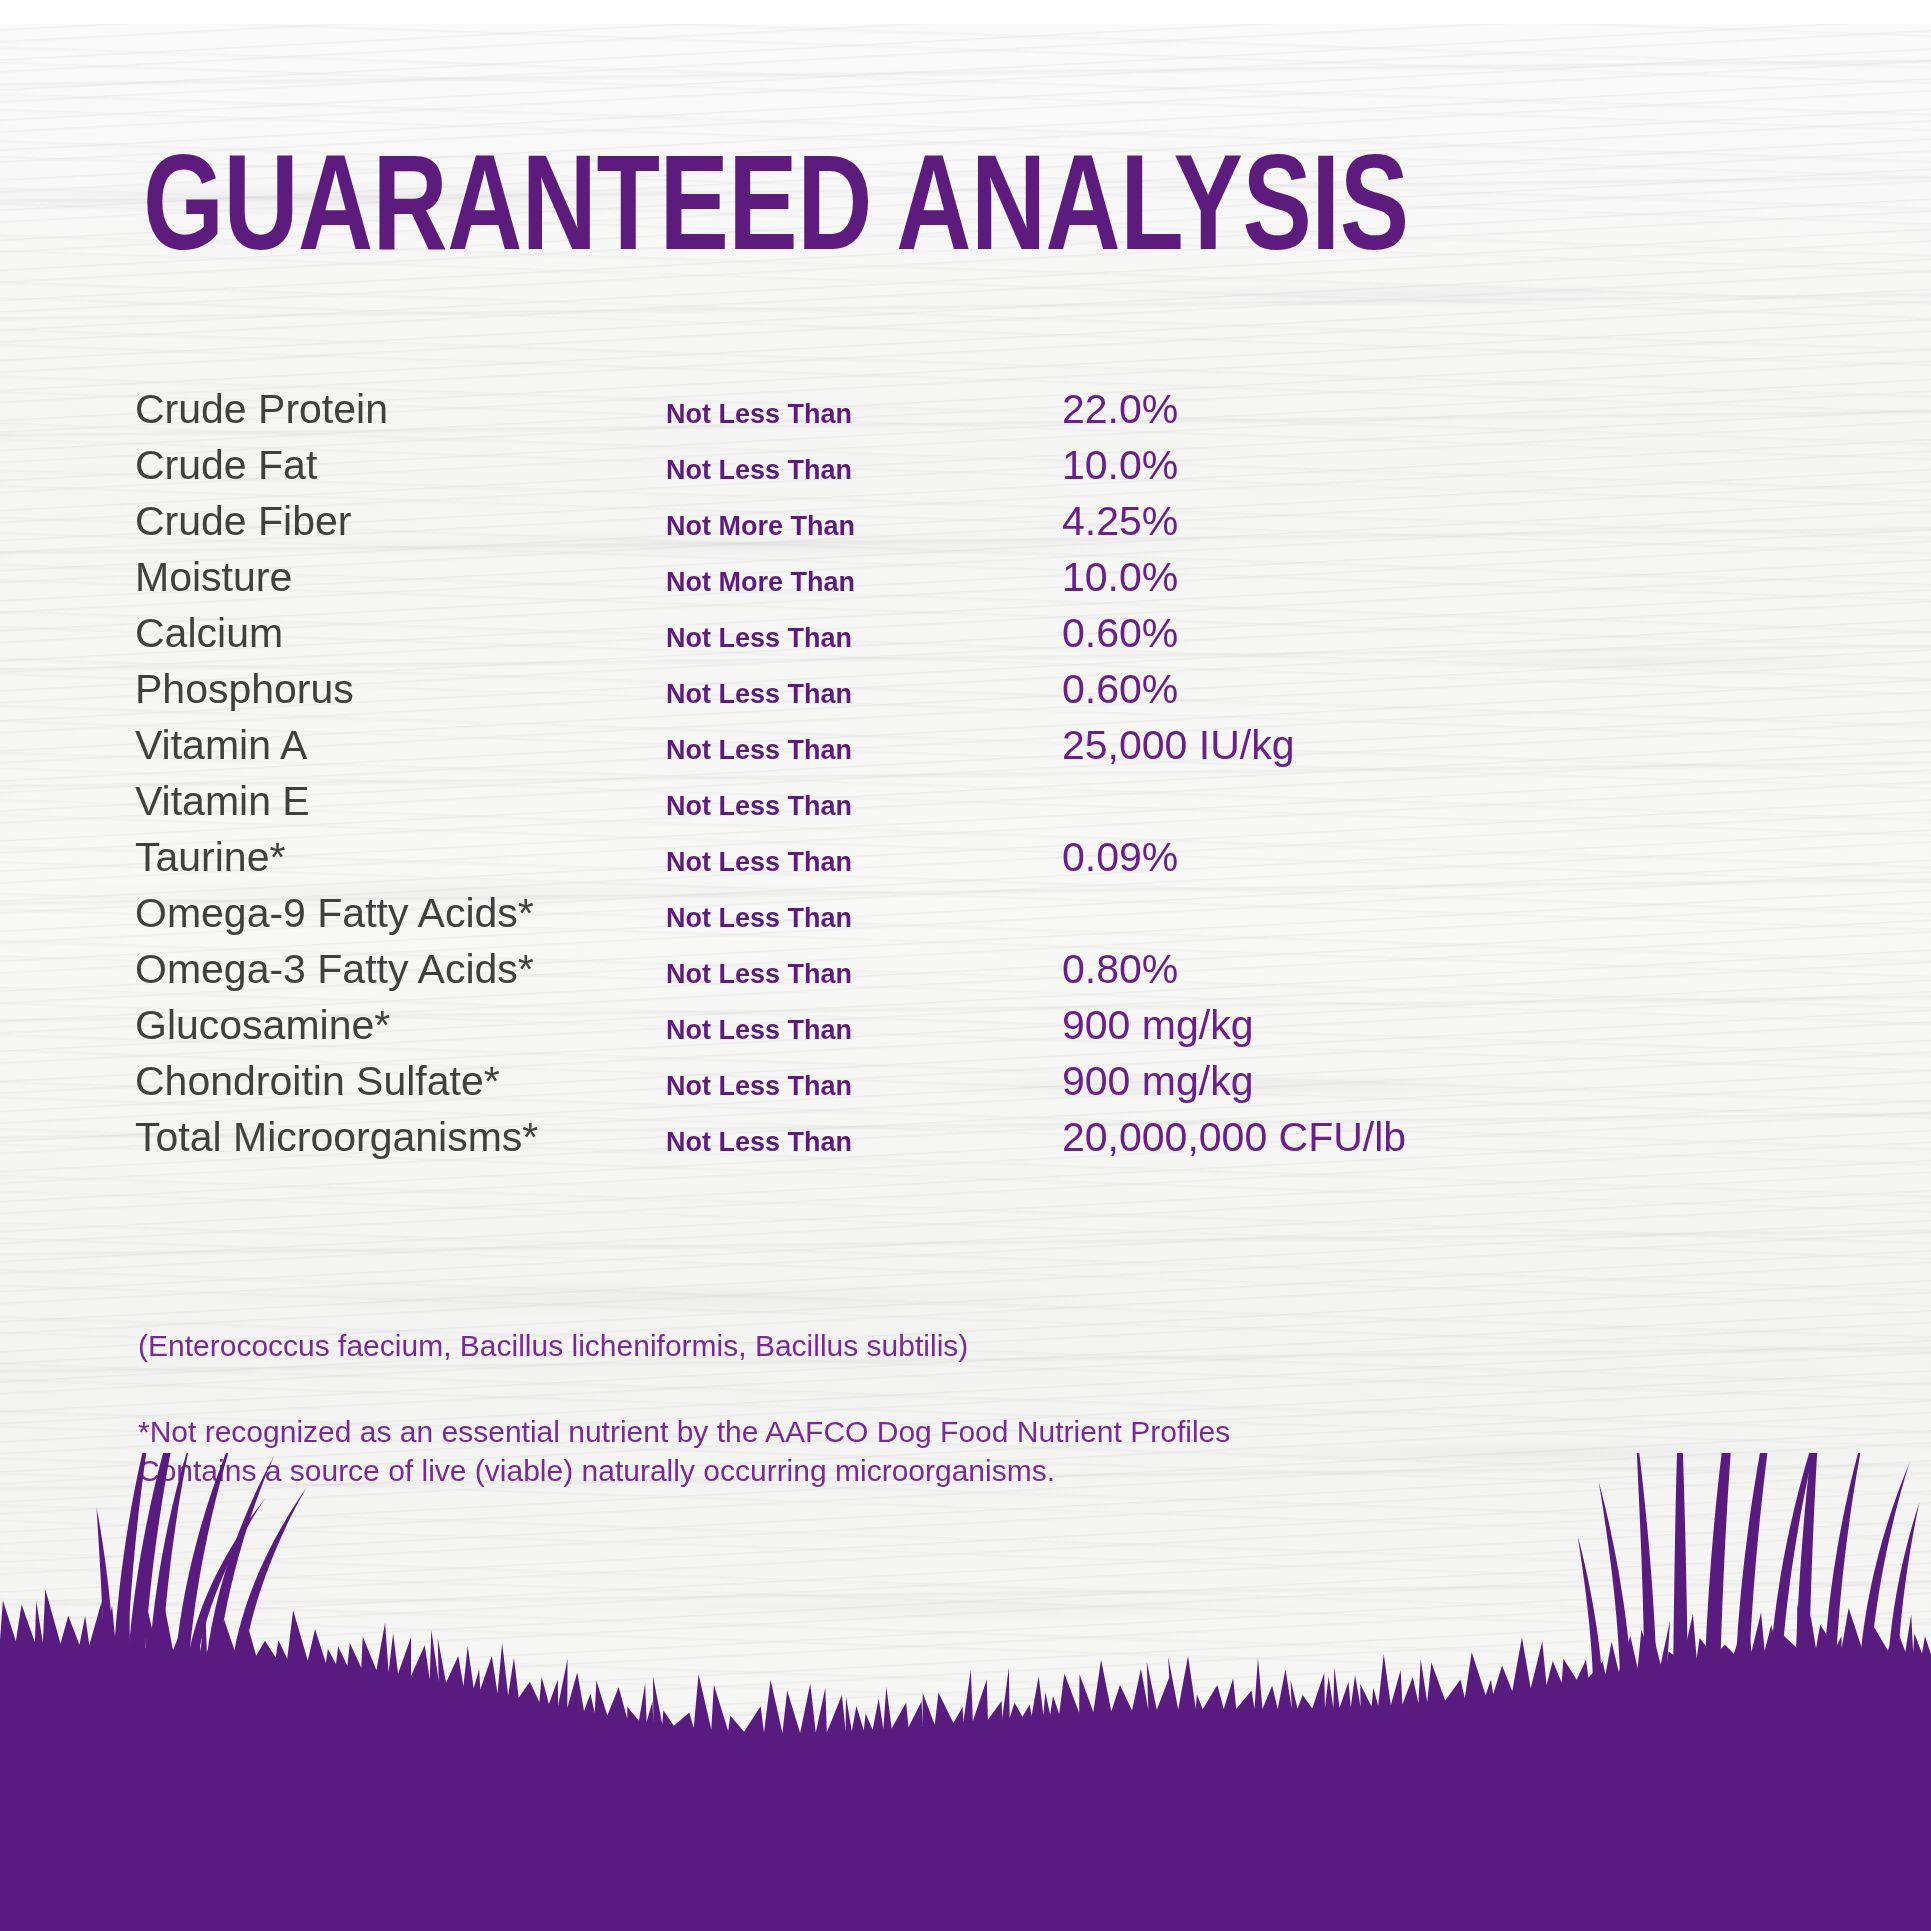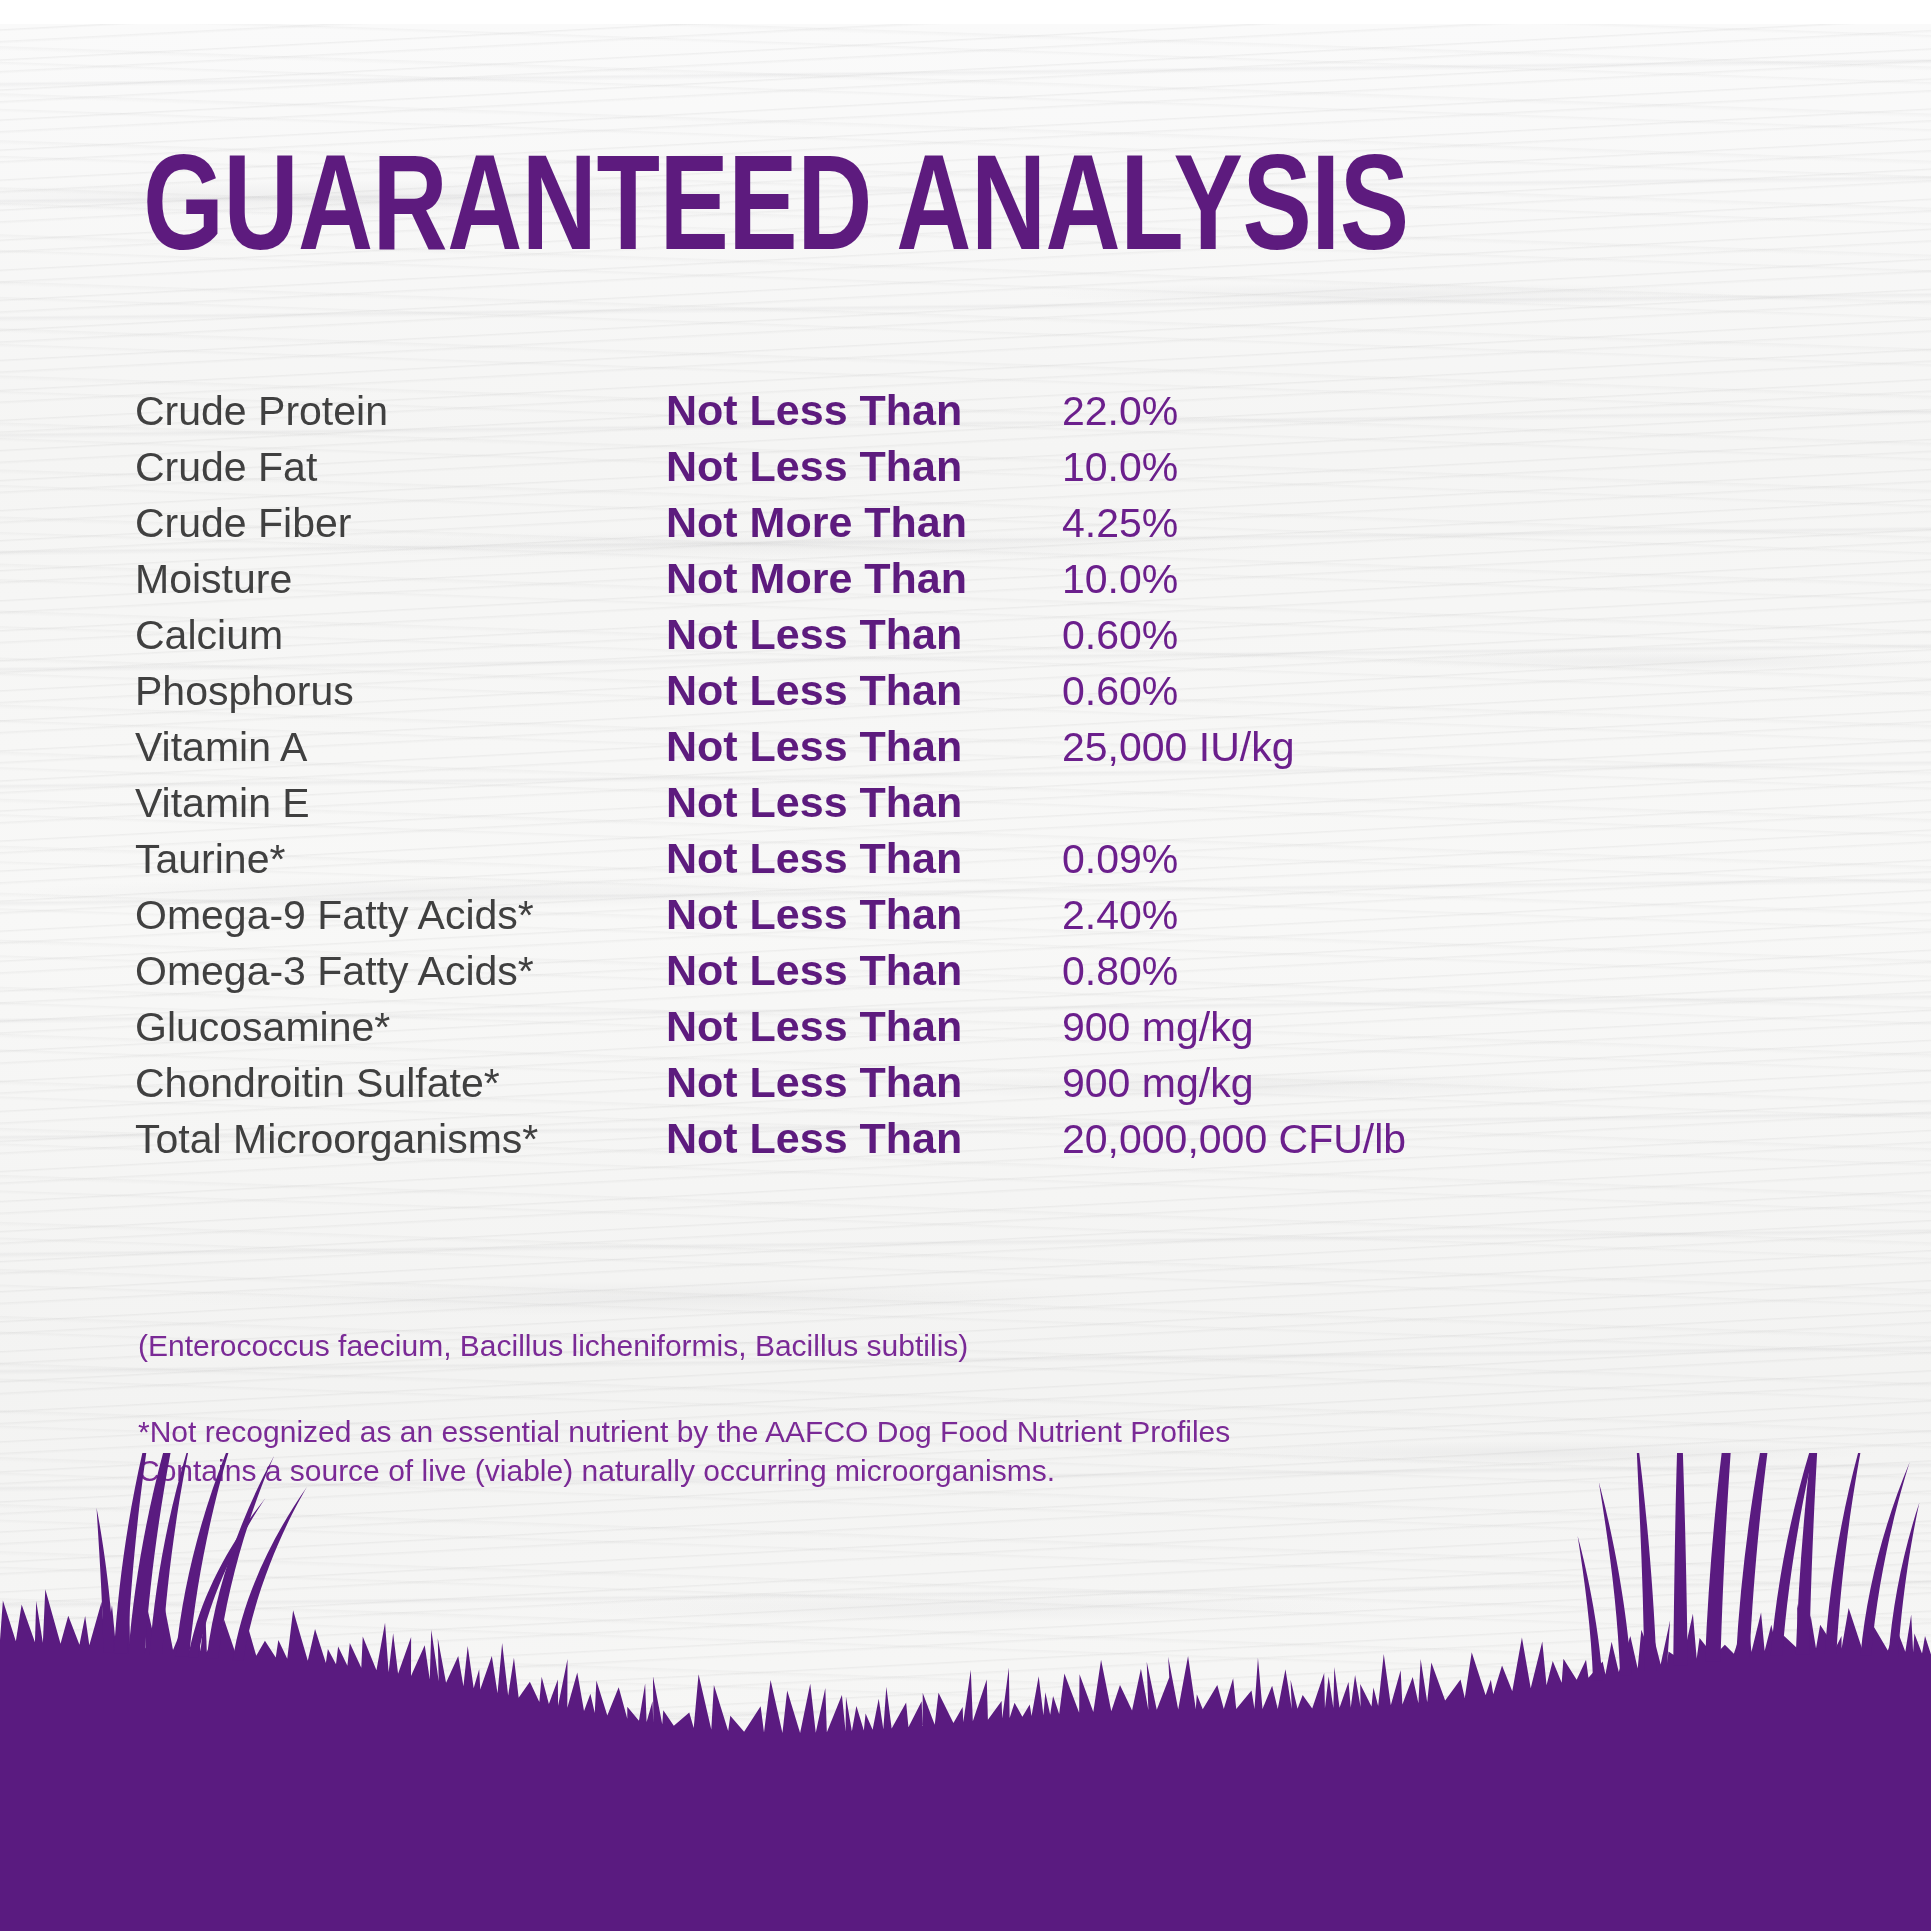--- a/index.html
+++ b/index.html
@@ -100,21 +100,21 @@
     width: 531px;
     flex: 0 0 531px;
     font-size: 41px;
     font-weight: 400;
     color: #404040;
     white-space: nowrap;
   }
   .ga-qualifier {
     width: 396px;
     flex: 0 0 396px;
-    font-size: 43px;
+    font-size: 27px;
     font-weight: 700;
     color: #5d1b7e;
     white-space: nowrap;
   }
   .ga-value {
     flex: 1 1 auto;
     text-align: left;
     font-size: 41px;
     font-weight: 400;
     color: #6b1f8c;
@@ -204,21 +204,20 @@
         <div class="ga-qualifier">Not Less Than</div>
       </div>
       <div class="ga-row">
         <div class="ga-nutrient">Taurine*</div>
         <div class="ga-qualifier">Not Less Than</div>
         <div class="ga-value">0.09%</div>
       </div>
       <div class="ga-row">
         <div class="ga-nutrient">Omega-9 Fatty Acids*</div>
         <div class="ga-qualifier">Not Less Than</div>
-        <div class="ga-value">2.40%</div>
       </div>
       <div class="ga-row">
         <div class="ga-nutrient">Omega-3 Fatty Acids*</div>
         <div class="ga-qualifier">Not Less Than</div>
         <div class="ga-value">0.80%</div>
       </div>
       <div class="ga-row">
         <div class="ga-nutrient">Glucosamine*</div>
         <div class="ga-qualifier">Not Less Than</div>
         <div class="ga-value">900 mg/kg</div>

